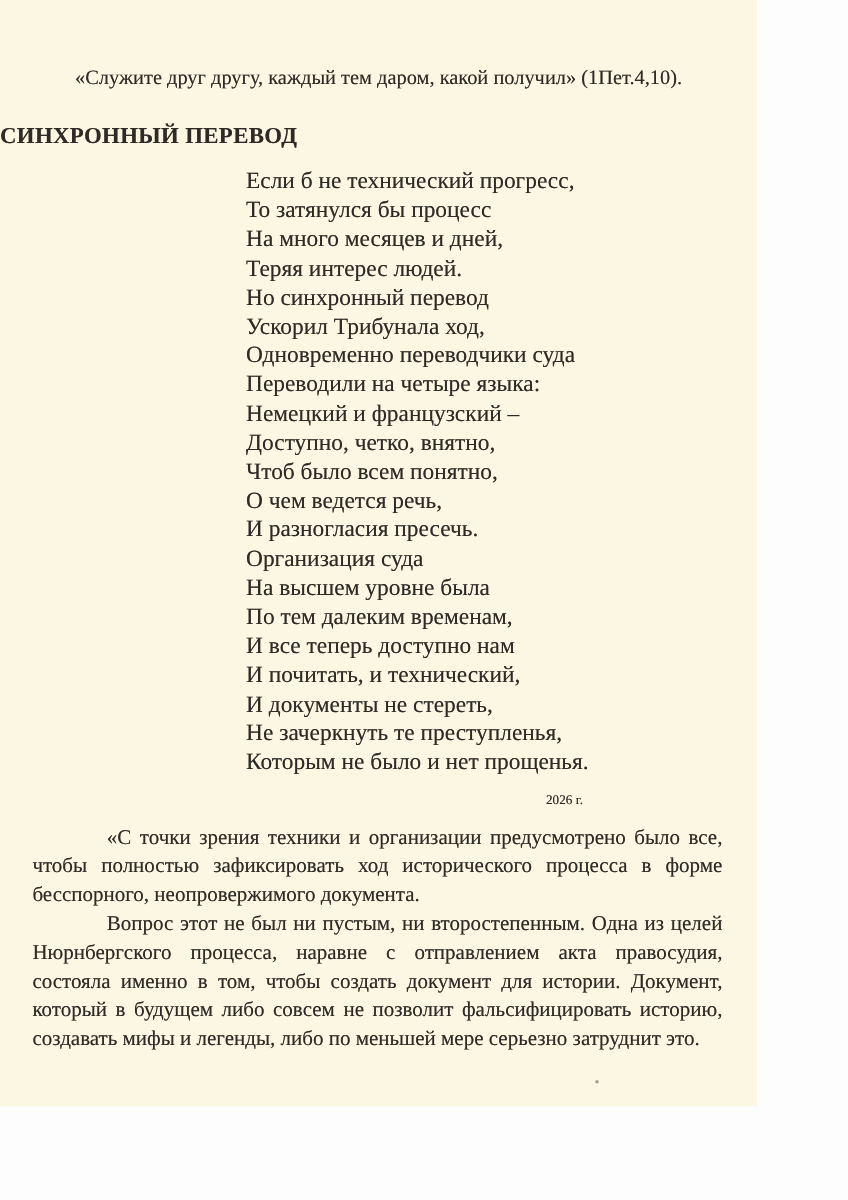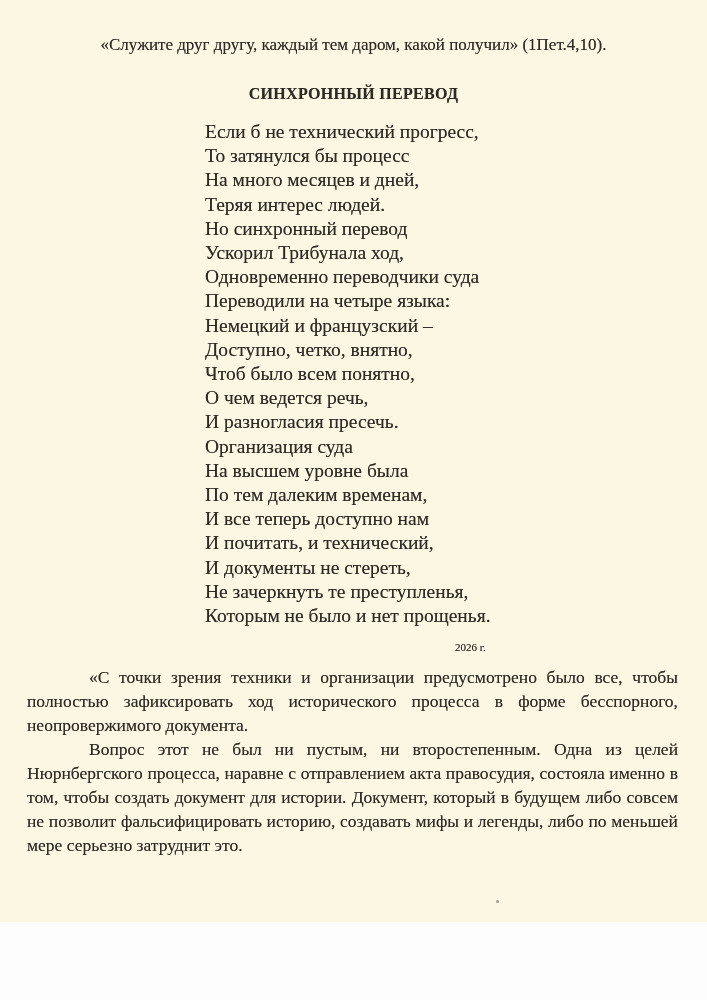--- a/index.html
+++ b/index.html
@@ -9,37 +9,37 @@
   body {
     width: 707px;
     height: 1000px;
     background: #fdfdfd;
     font-family: "Liberation Serif", "DejaVu Serif", serif;
     color: #2e2b26;
     overflow: hidden;
   }
   .paper {
     position: relative;
-    width: 707px;
+    width: 631px;
     height: 922px;
     background: #fbf7e3;
     box-sizing: border-box;
-    padding-top: 34px;
+    padding-top: 54px;
     text-shadow: 0 0 0.5px rgba(46,43,38,0.55);
   }
   .epigraph {
     text-align: center;
     font-size: 17px;
     line-height: 22px;
     padding: 0 40px;
   }
   .poem-title {
     margin-top: 25px;
-    text-align: center;
-    font-size: 16px;
+    text-align: left;
+    font-size: 19px;
     line-height: 25px;
     font-weight: bold;
     letter-spacing: 0.3px;
   }
   .poem {
     margin-top: 14px;
     margin-left: 205px;
     font-size: 19.5px;
     line-height: 24.2px;
   }

